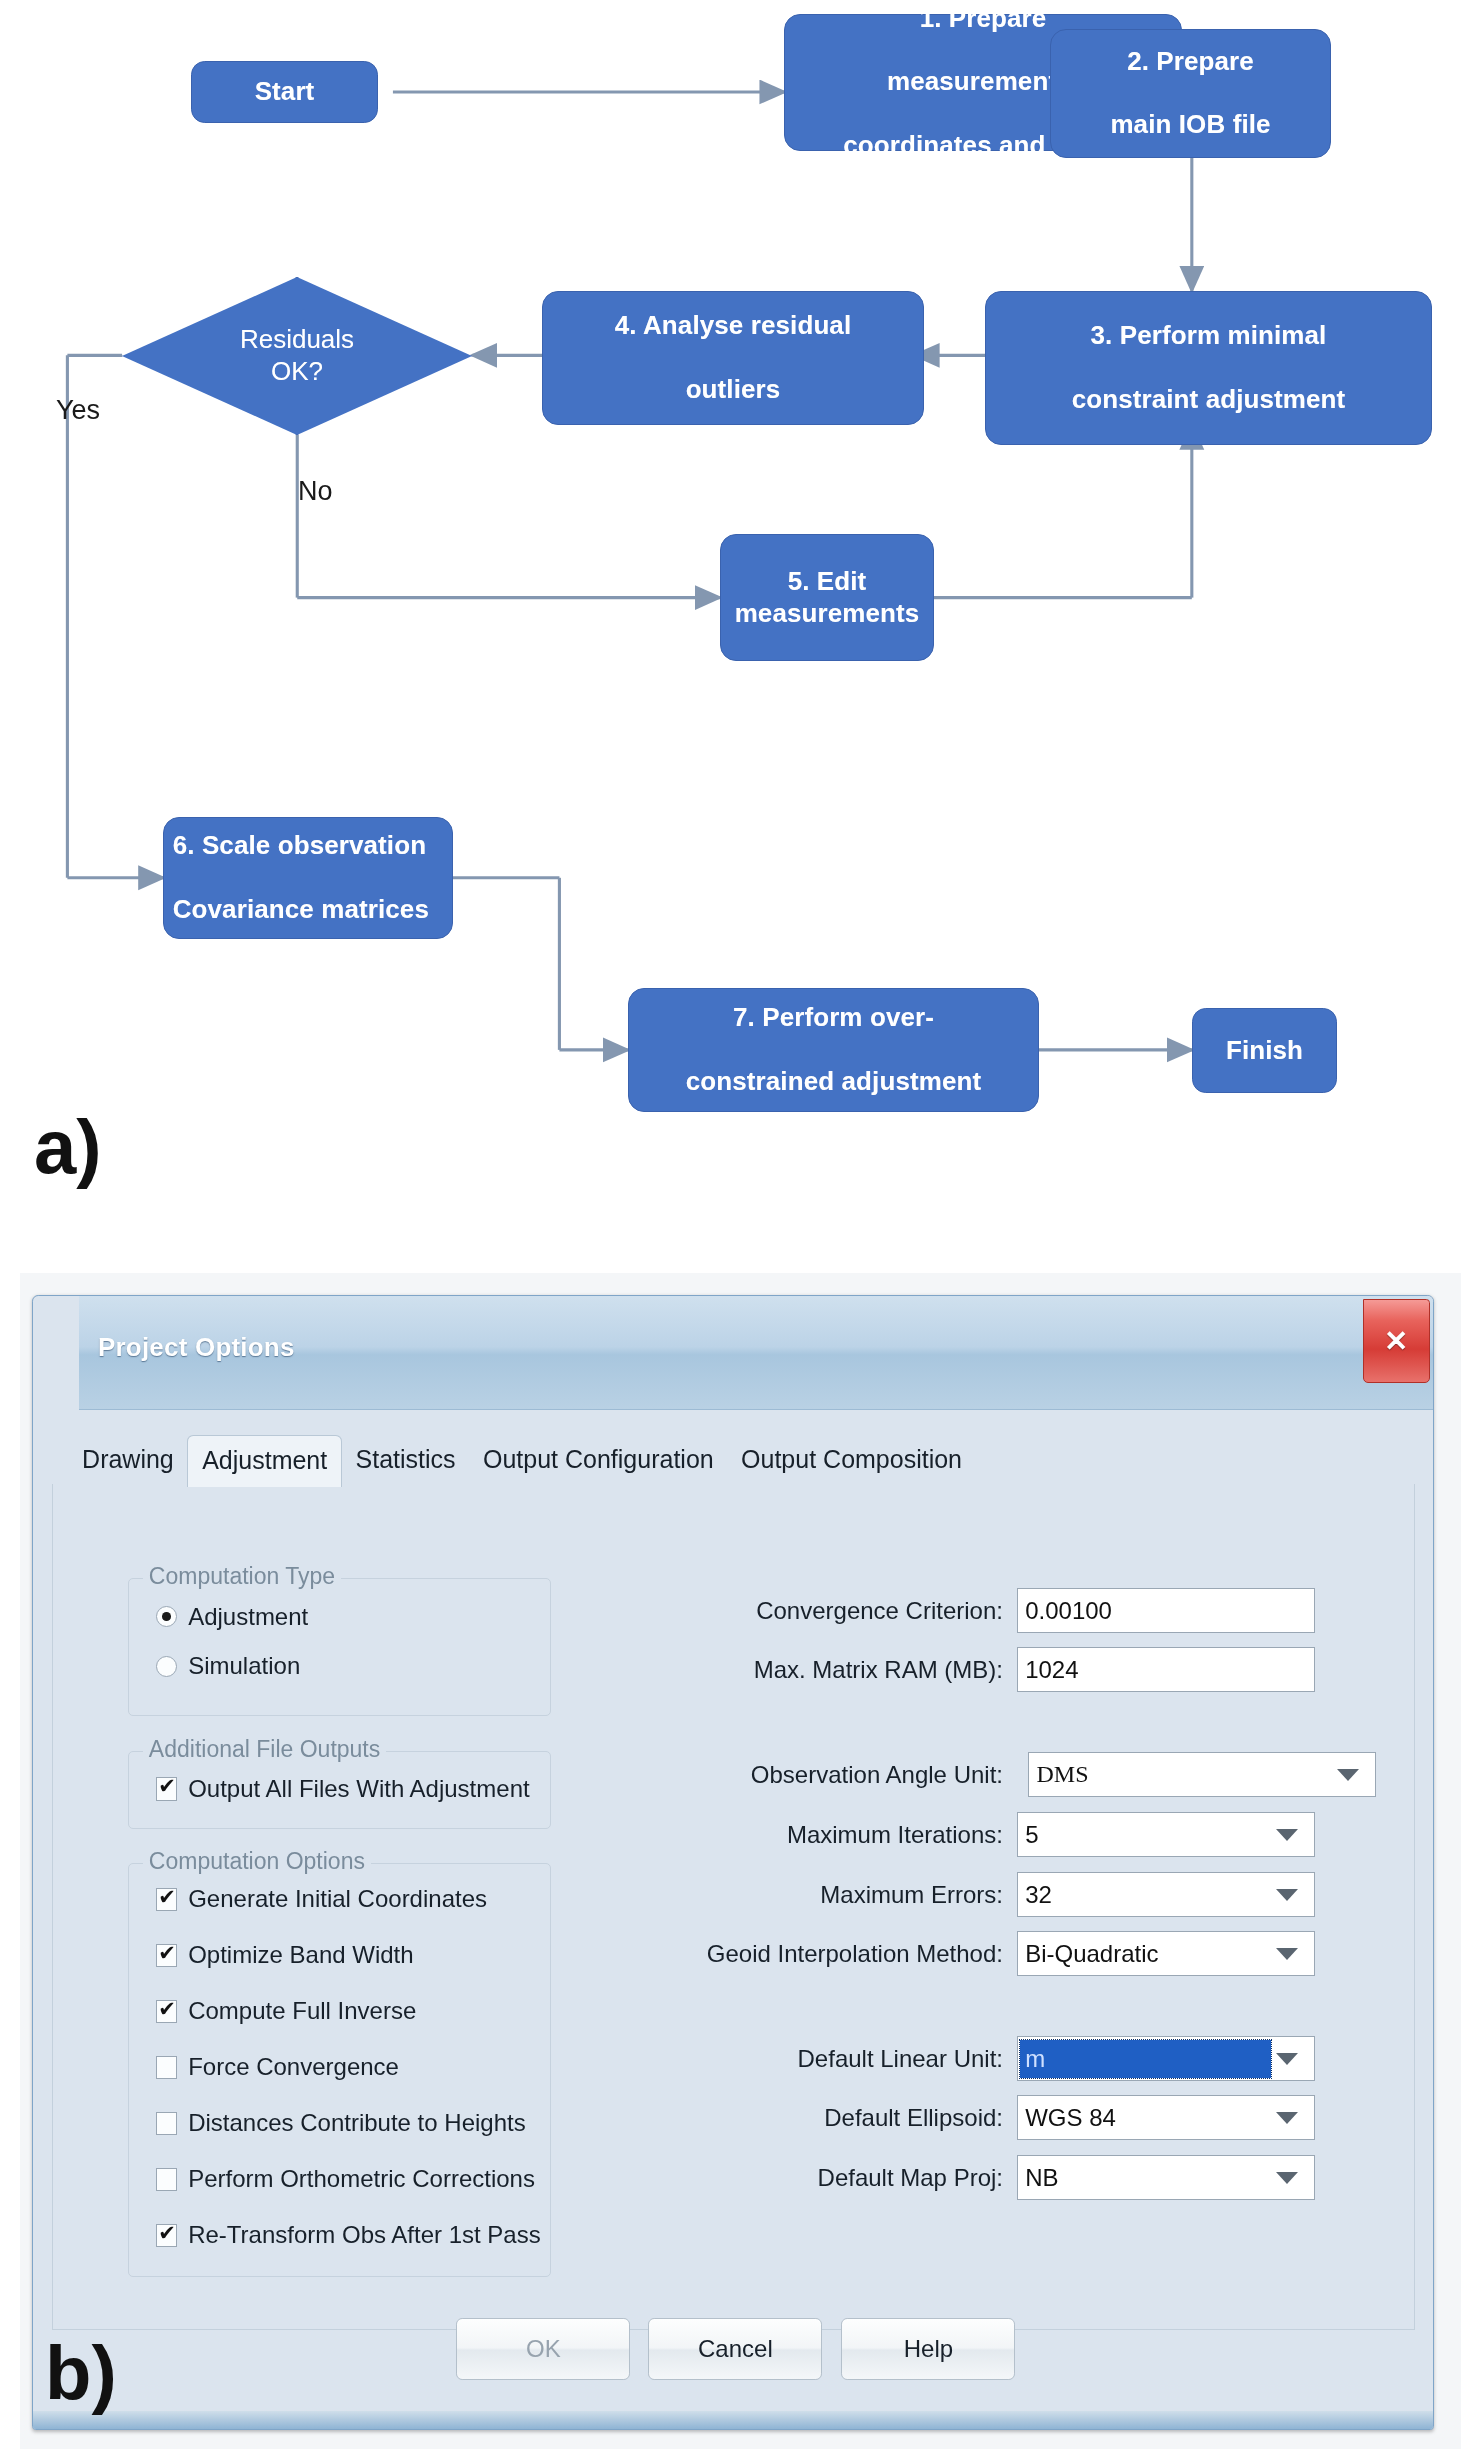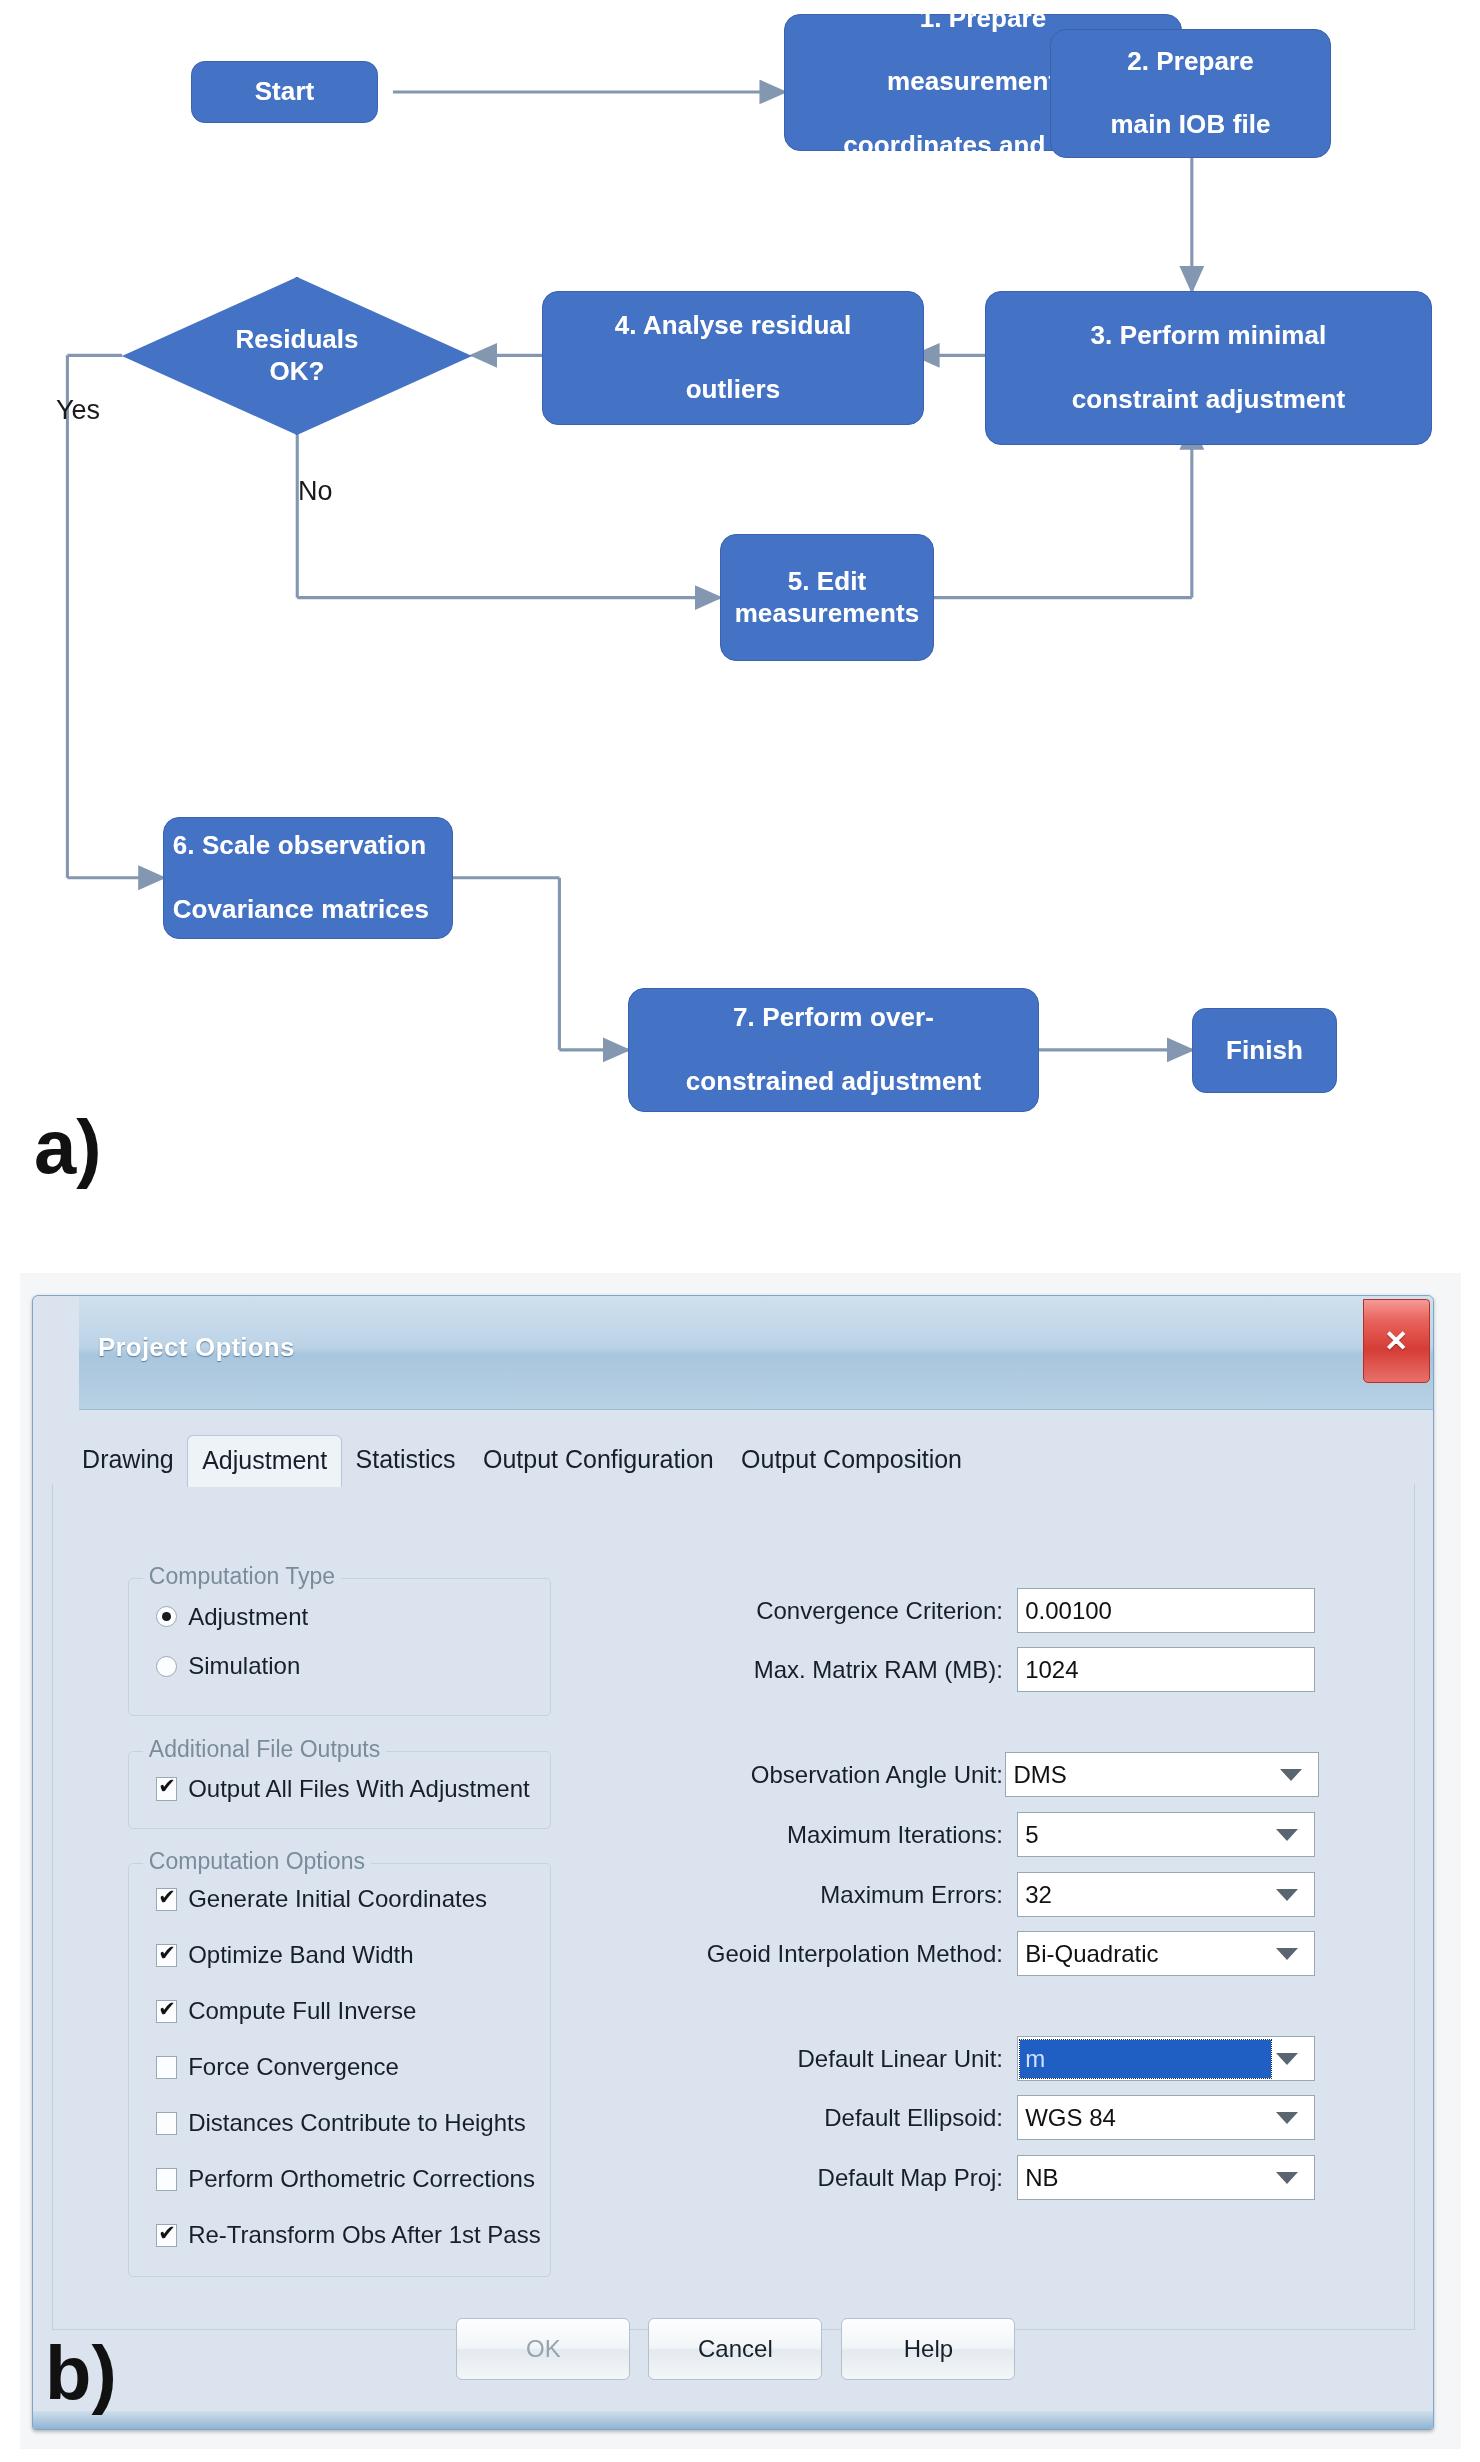--- a/index.html
+++ b/index.html
@@ -35,21 +35,21 @@
     display:flex;align-items:center;justify-content:center;
   }
   .diamond .dshape{
     position:absolute;left:0;top:0;width:100%;height:100%;
     background:#4472C4;
     border:1.2px solid #3A62AE;
     box-sizing:border-box;
     clip-path:polygon(50% 0, 100% 50%, 50% 100%, 0 50%);
   }
   .diamond .dlabel{
-    position:relative;z-index:2;color:#fff;font-weight:bold;text-align:center;
+    position:relative;z-index:2;color:#fff;font-weight:normal;text-align:center;
     line-height:1.22;text-shadow:0 0 0.6px rgba(255,255,255,.35);
   }
 
   .edge-label{
     position:absolute;color:#1a1a1a;font-weight:normal;
     font-family:"Liberation Sans", sans-serif;
   }
 
   .fig-label{
     position:absolute;color:#111;font-weight:bold;
@@ -381,21 +381,21 @@
         <span class="textbox" style="margin-left:13.7px;width:298px;height:45px;">0.00100</span>
       </div>
 
       <div class="field-row" style="left:559px;top:163px;">
         <span class="field-label" style="width:391px;">Max. Matrix RAM (MB):</span>
         <span class="textbox" style="margin-left:13.7px;width:298px;height:45px;">1024</span>
       </div>
 
       <div class="field-row" style="left:559px;top:268px;">
         <span class="field-label" style="width:391px;">Observation Angle Unit:</span>
-        <span class="combo" style="margin-left:2px;width:314px;height:45px;">
+        <span class="combo" style="margin-left:25px;width:348px;height:45px;font-family:Liberation Serif, serif;">
           <span>DMS</span>
           <span class="arrow"></span>
         </span>
       </div>
 
       <div class="field-row" style="left:559px;top:328px;">
         <span class="field-label" style="width:391px;">Maximum Iterations:</span>
         <span class="combo" style="margin-left:13.7px;width:298px;height:45px;">
           <span>5</span>
           <span class="arrow"></span>

